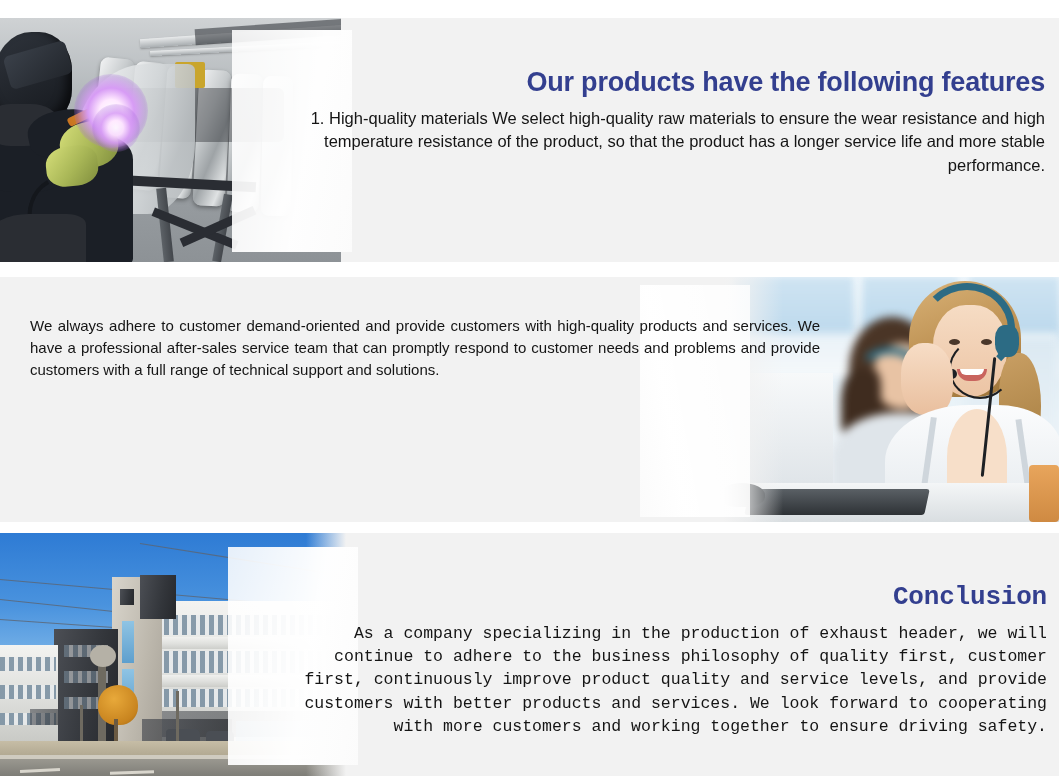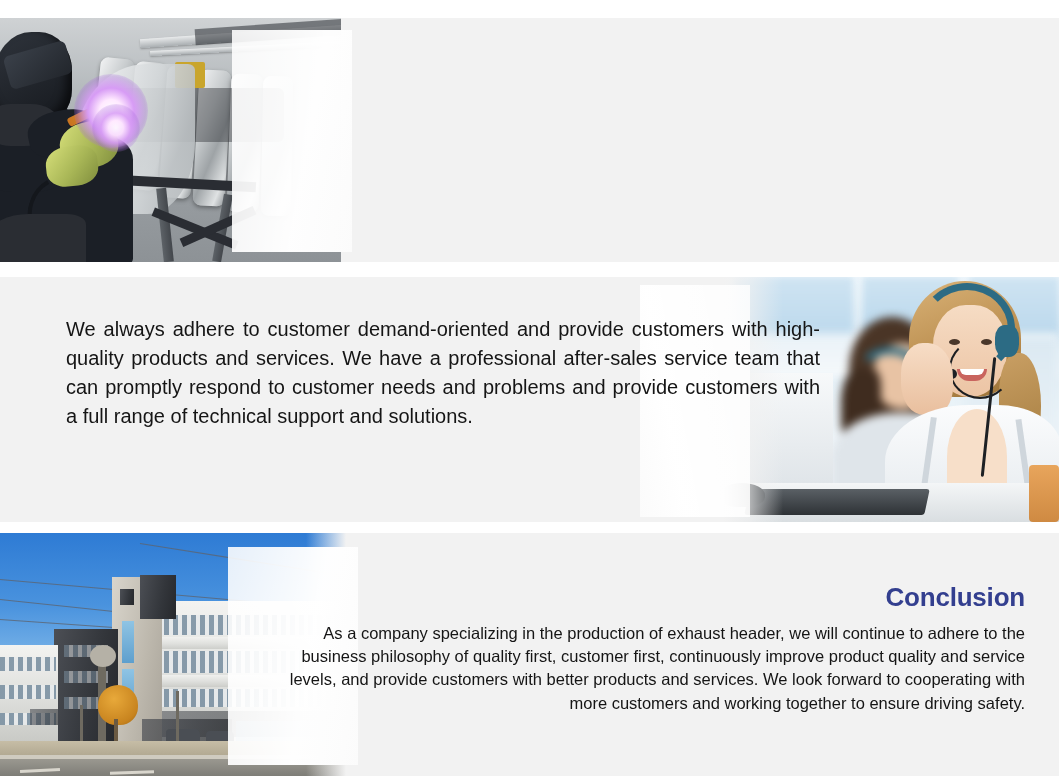--- a/index.html
+++ b/index.html
@@ -34,41 +34,41 @@
       background:linear-gradient(100deg, rgba(255,255,255,0.88) 0%, rgba(255,255,255,0.99) 60%, #fbfbfb 100%); }
   #overlay-service{ left:640px; top:8px; width:110px; height:232px;
       background:linear-gradient(260deg, rgba(255,255,255,0.80) 0%, rgba(255,255,255,0.99) 70%, #fbfbfb 100%); }
   #overlay-conclusion{ left:228px; top:14px; width:130px; height:218px;
       background:linear-gradient(100deg, rgba(255,255,255,0.88) 0%, rgba(255,255,255,0.99) 60%, #fbfbfb 100%); }
 
   
   .content{ position:absolute; }
   #content-features{ right:14px; top:48px; width:760px; text-align:right; }
   #content-service{ left:30px; top:38px; width:790px; text-align:left; }
-  #content-conclusion{ right:34px; top:48px; width:762px; text-align:right; }
+  #content-conclusion{ right:12px; top:48px; width:762px; text-align:right;font-family:Liberation Mono, monospace; }
 
   .heading{
     color:#333f8f;
     font-weight:bold;
     font-size:27px;
     line-height:1.25;
     letter-spacing:-0.2px;
     white-space:nowrap;
   }
   #content-features .heading{ font-size:27px; margin-bottom:7px; }
   #content-service  .heading{ font-size:27px; margin-bottom:13px; }
   #content-conclusion .heading{ font-size:26px; margin-bottom:8px; }
 
   .body-text{
     color:#151515;
     font-size:16.5px;
     line-height:1.42;
   }
   .body-text p{ margin:0; }
-  #content-service .body-text{ text-align:justify; font-size:20px; line-height:1.45;margin-left:36px; }
+  #content-service .body-text{ text-align:justify; font-size:15px; line-height:1.45; }
 
   
 
   
   #photo-welding .bg{
     position:absolute; inset:0;
     background:
       linear-gradient(180deg,#cfd2d4 0%,#b6bbbe 28%,#9ba0a4 62%,#8d9296 100%);
   }
   .weld-rail{
@@ -235,21 +235,23 @@
       <div class="weld-torch" style="left:66px;top:90px;width:48px;height:9px;"></div>
       <div class="weld-arc" style="left:74px;top:56px;width:74px;height:74px;"></div>
       <div class="weld-arc" style="left:92px;top:86px;width:48px;height:48px;opacity:.85;"></div>
       <div class="weld-cable" style="left:28px;top:158px;width:66px;height:72px;transform:rotate(18deg);"></div>
       <div class="weld-dark" style="left:-10px;top:196px;width:96px;height:52px;border-radius:40% 20% 0 0;"></div>
     </div>
 
     <div class="overlay-panel" id="overlay-features"></div>
 
     <div class="content" id="content-features">
+      <div class="heading">Our products have the following features</div>
       <div class="body-text">
+        <p>1. High-quality materials We select high-quality raw materials to ensure the wear resistance and high temperature resistance of the product, so that the product has a longer service life and more stable performance.</p>
       </div>
     </div>
   </div>
 
   <div class="section" id="section-service">
 
     <div class="photo" id="photo-callcenter">
       <div class="bg"></div>
 
       <div class="cc-window" style="left:10px;top:0px;width:120px;height:70px;"></div>

